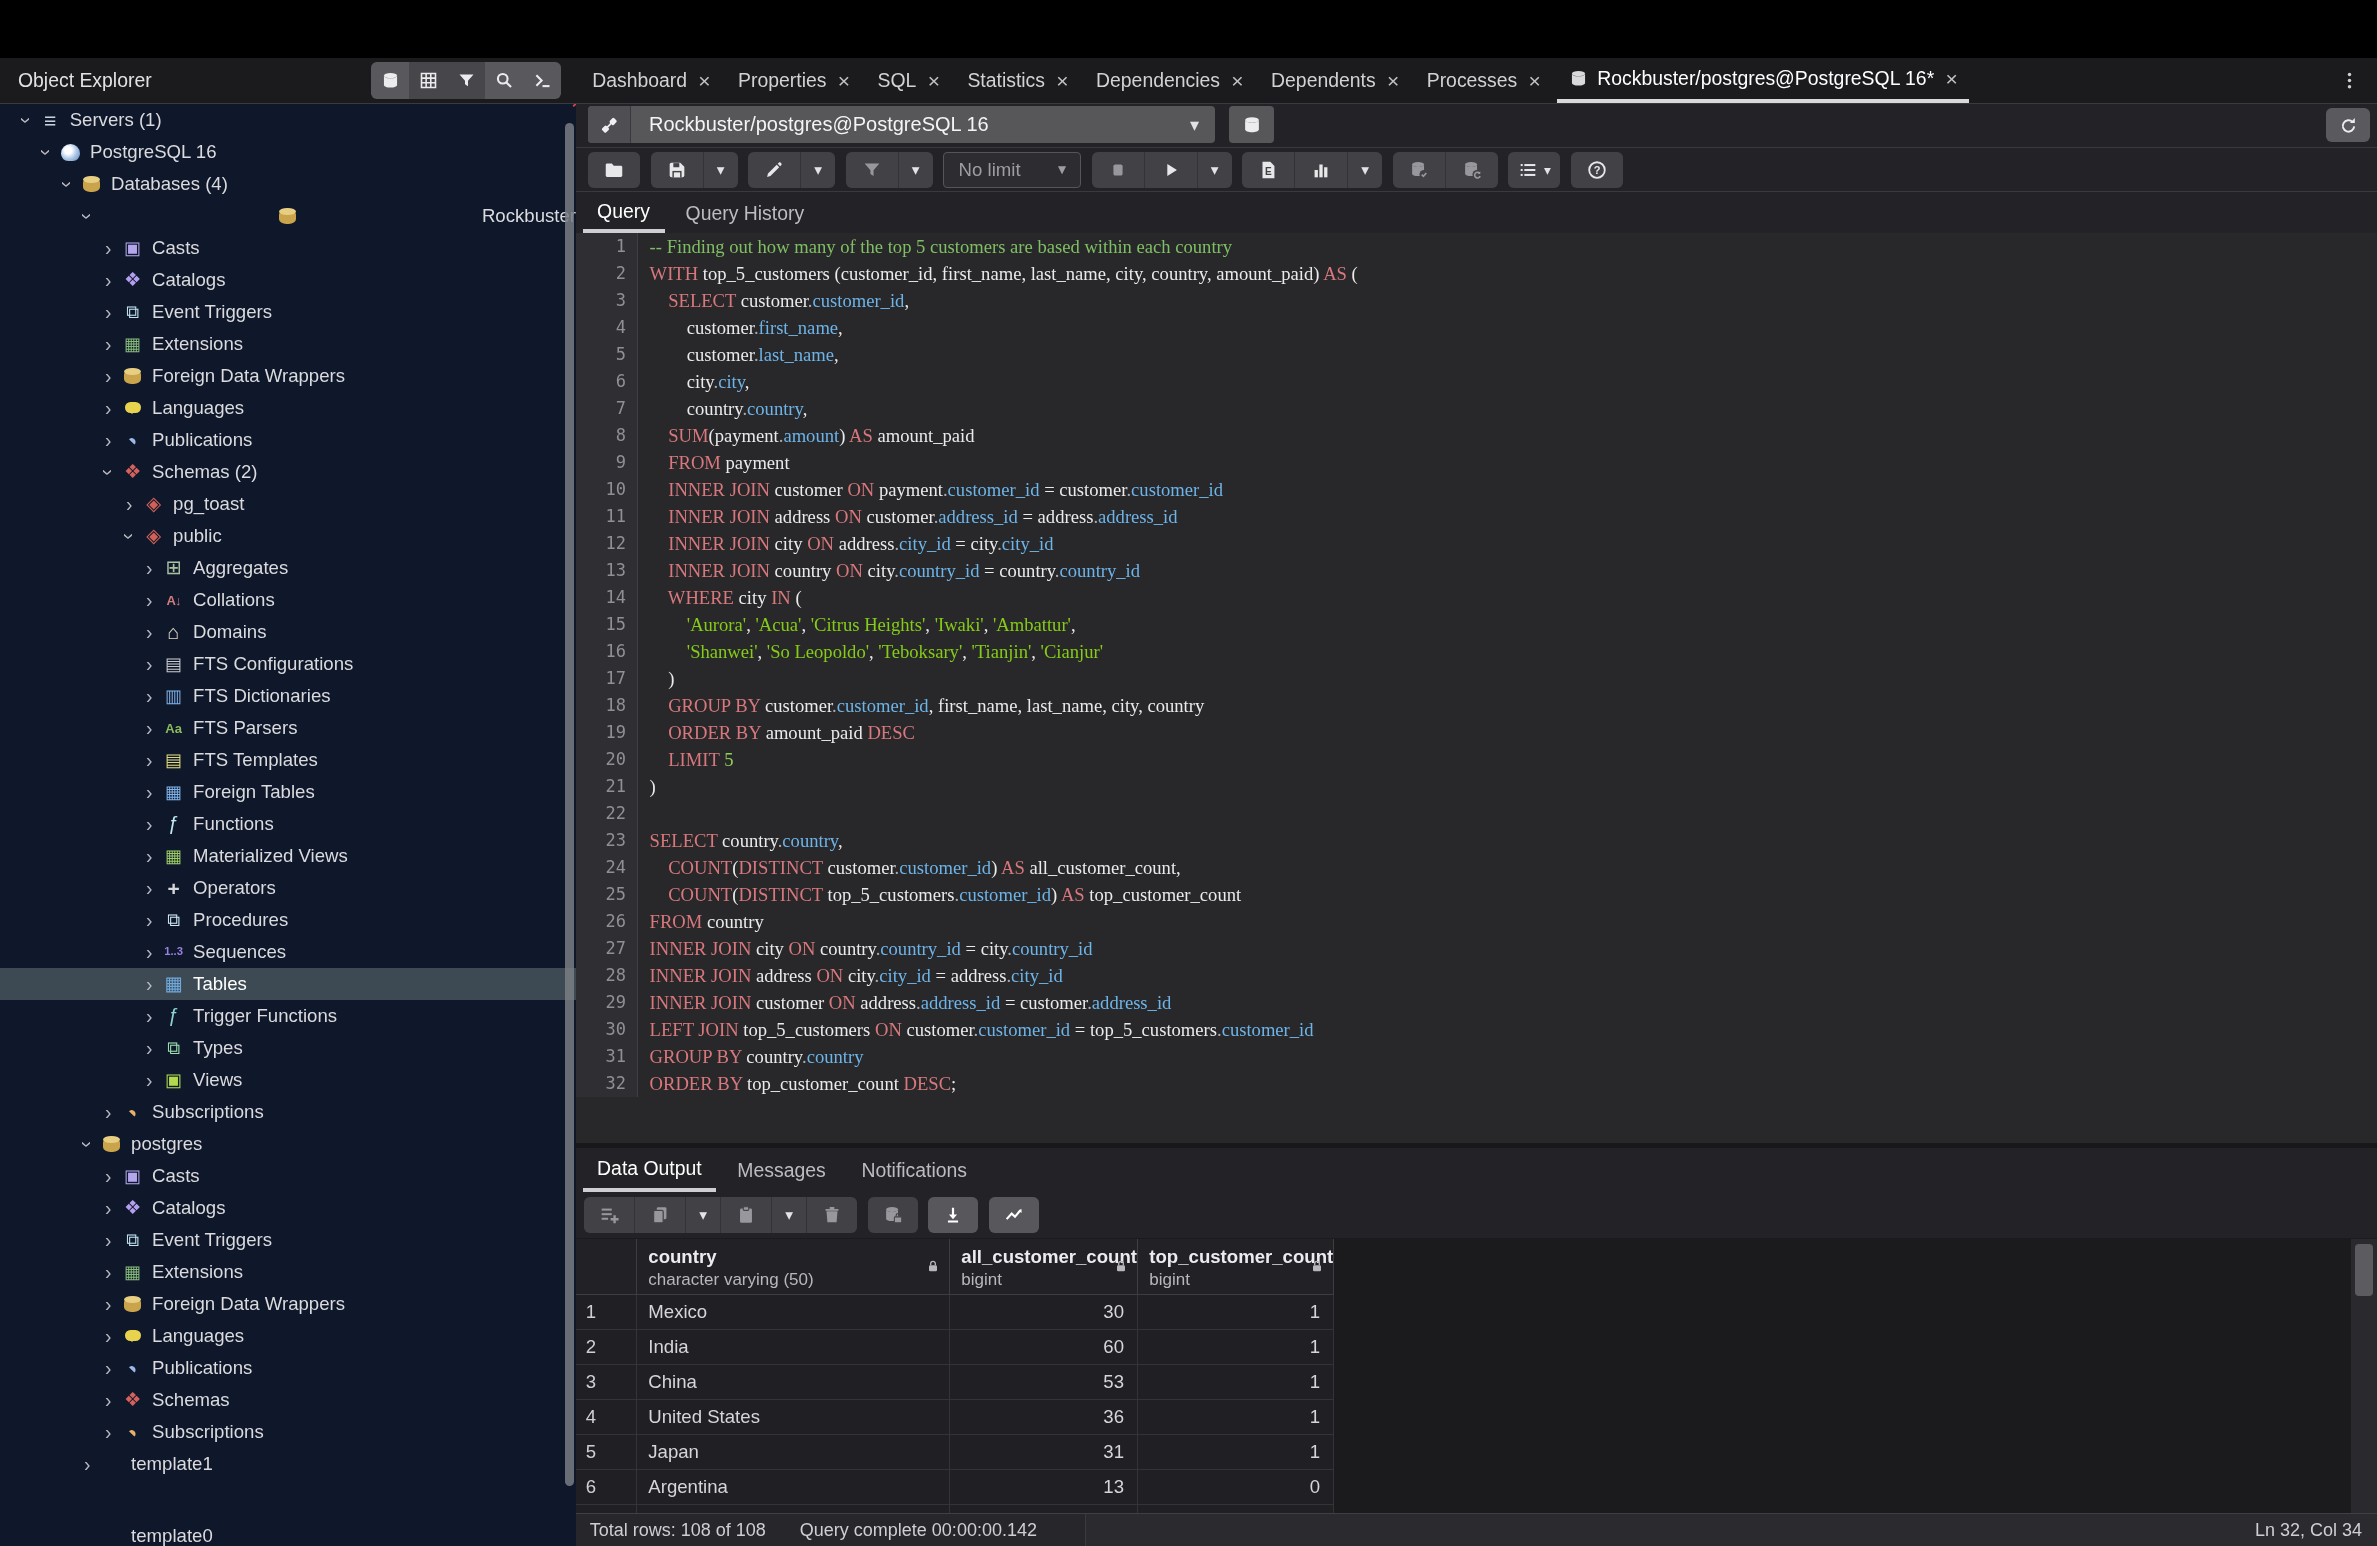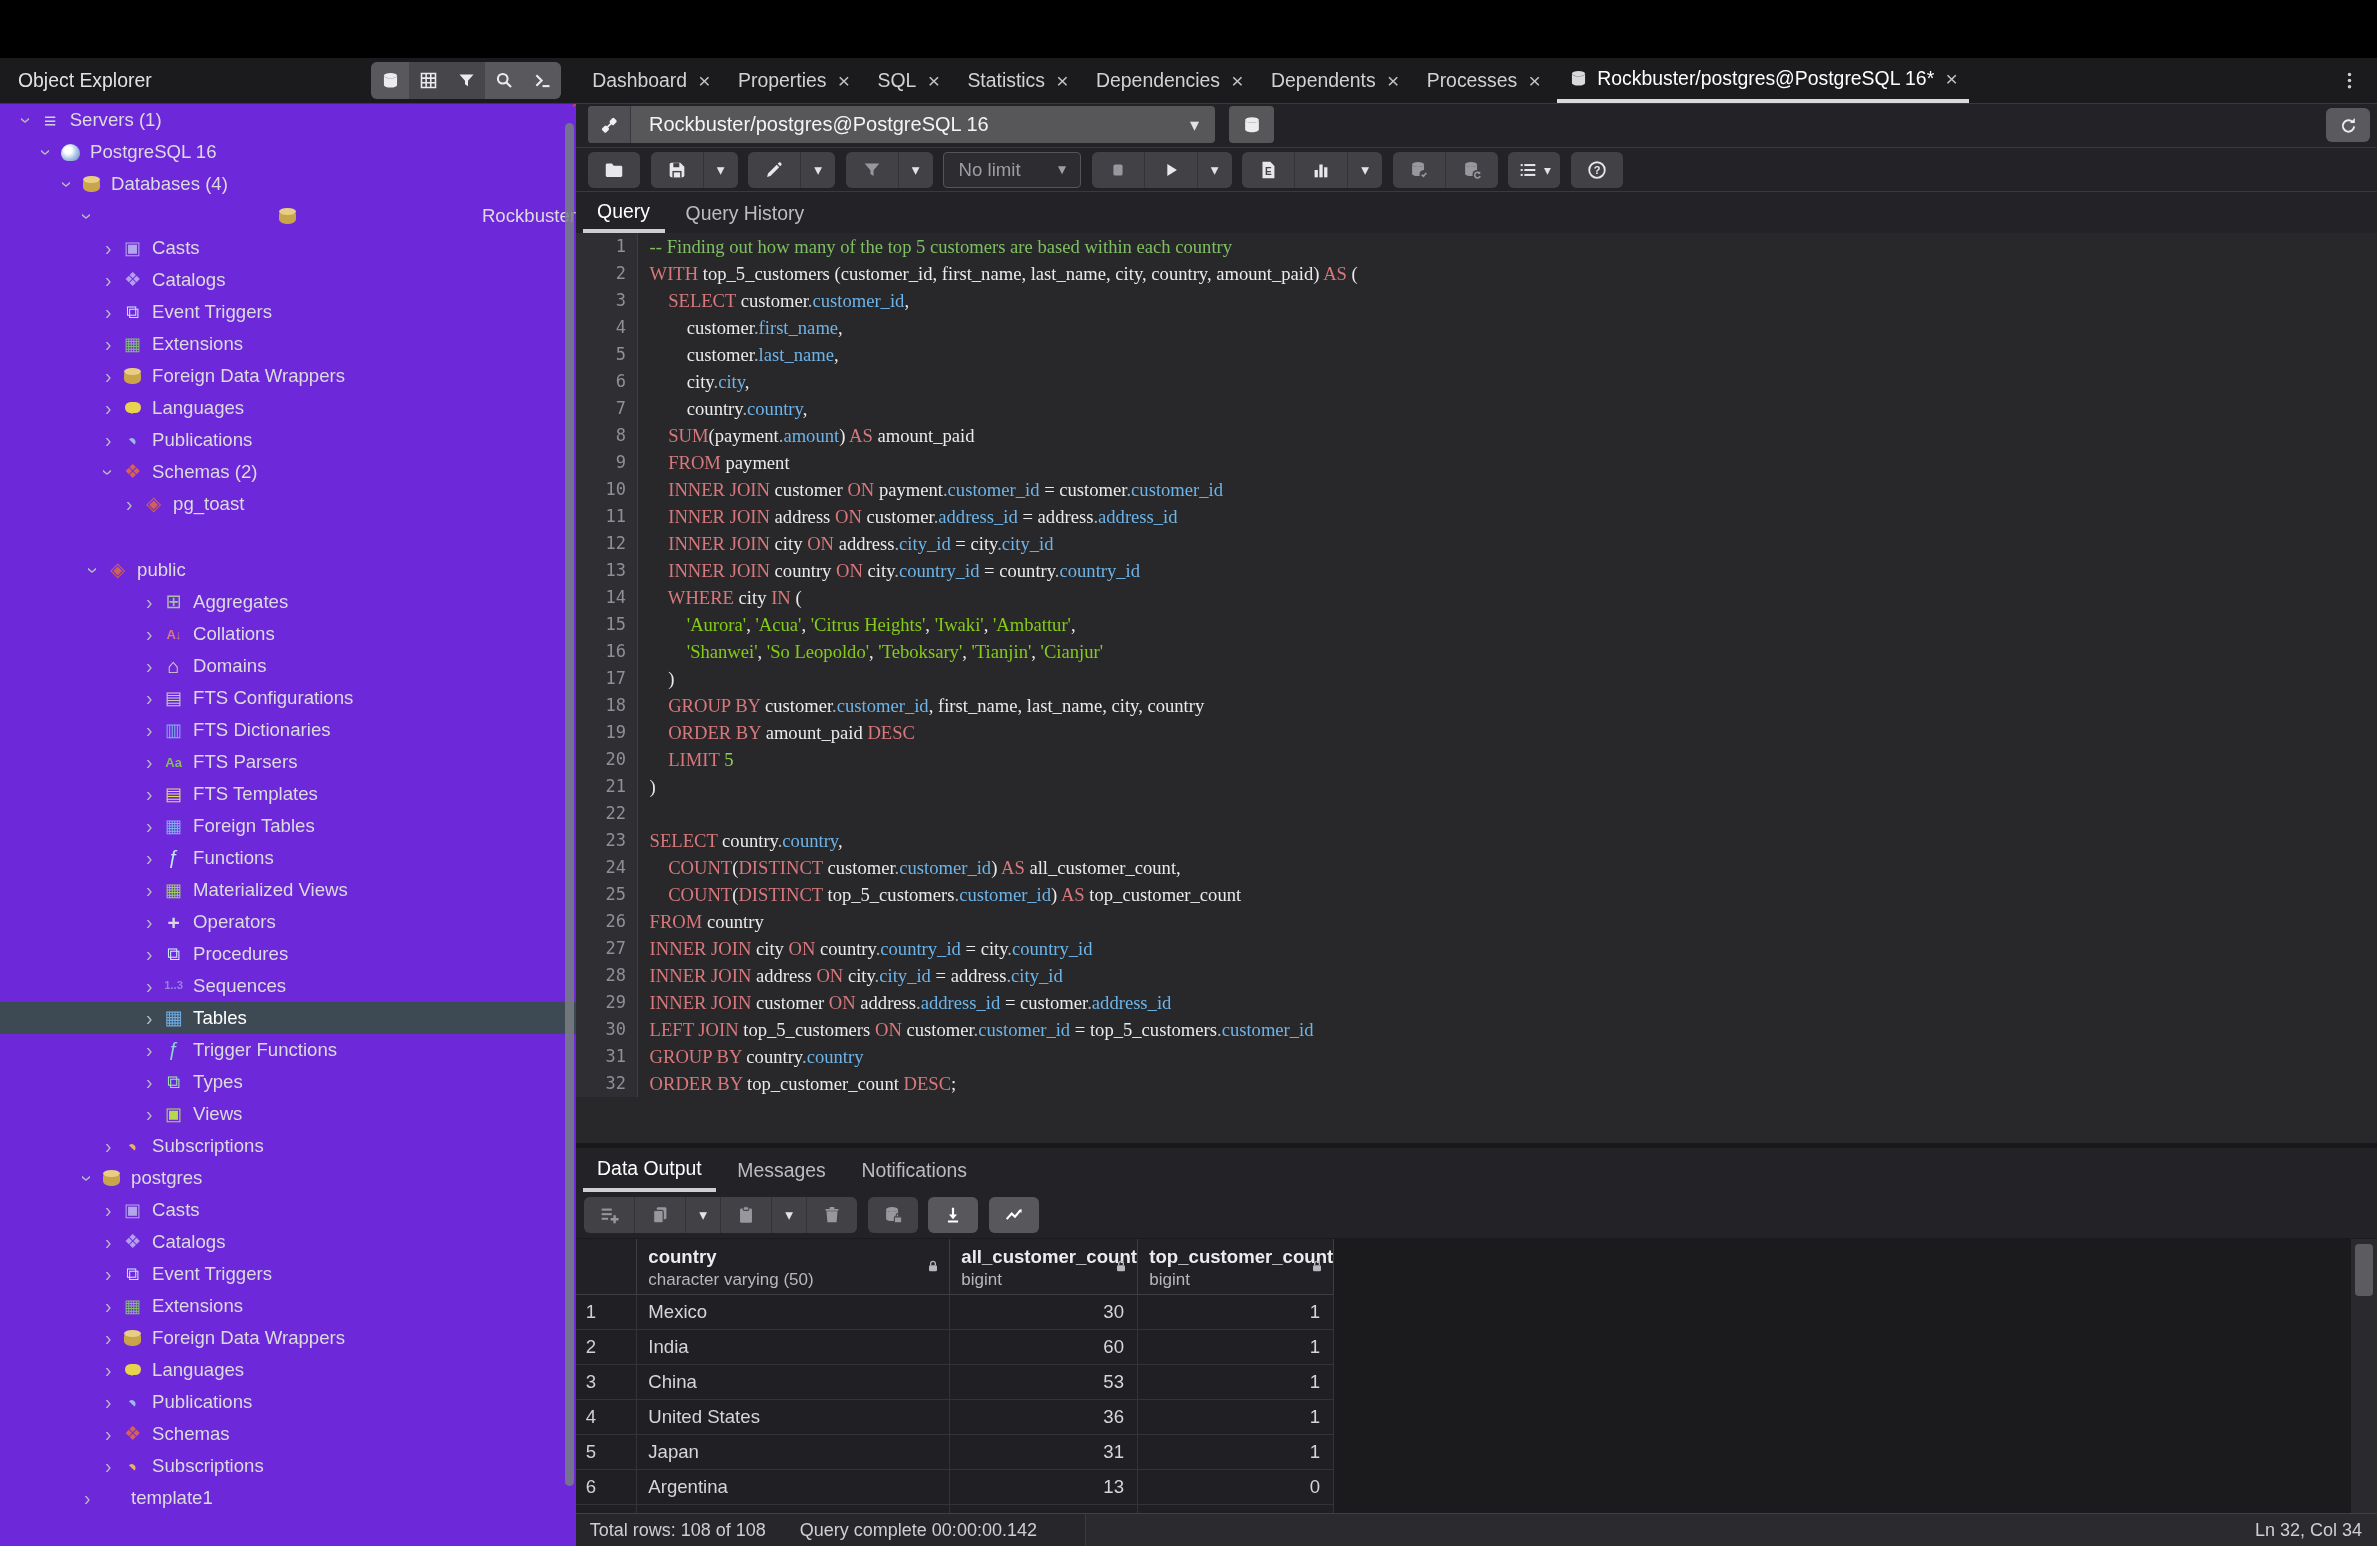--- a/index.html
+++ b/index.html
@@ -18,21 +18,21 @@
   .oebtn svg{width:21px;height:21px;color:#ececee;}
   
   #tabbar{position:absolute;left:576px;top:0;width:1802px;height:45px;display:flex;align-items:stretch;}
   .mtab{display:flex;align-items:center;padding:0 11.3px;margin-left:4.9px;font-size:19.4px;color:#d2d2d5;cursor:pointer;}
   .mtab .close{margin-left:11.3px;font-size:21px;color:#c2c2c6;line-height:1;}
   .mtab.active{color:#fff;border-bottom:4px solid #d9d9db;}
   .mtab .ticon{width:21px;height:21px;margin-right:8px;color:#d9d9db;}
   #kebab{position:absolute;right:11.3px;top:6.5px;width:32px;height:32px;display:flex;align-items:center;justify-content:center;color:#cfcfd2;}
   #kebab svg{width:21px;height:21px;}
   
-  #sidebar{left:0;top:104px;width:576px;height:1442px;background:#6d28d9;border-right:0.8px solid #36363a;overflow:hidden;}
+  #sidebar{left:0;top:104px;width:576px;height:1442px;background:#0f172a;border-right:0.8px solid #36363a;overflow:hidden;}
   .trow{height:32px;display:flex;align-items:center;font-size:18.6px;color:#dbdbde;white-space:nowrap;}
   .trow.sel{background:#3d4a54;color:#fff;}
   .arr{width:22.6px;display:inline-flex;justify-content:center;color:#b9b9bf;font-size:19.4px;flex:none;}
   .arr.exp{transform:rotate(90deg);}
   .tico{width:26px;flex:none;display:inline-flex;justify-content:center;align-items:center;margin-right:6.5px;}
   #sb-thumb{position:absolute;right:2.4px;top:19.4px;width:9px;height:1363px;border-radius:4.9px;background:#797e84;opacity:.85;}
   
   .ti{display:inline-flex;align-items:center;justify-content:center;font-style:normal;}
   .ti::before{font-size:18px;line-height:1;}
   .ti-server::before{content:"≡";color:#c9d2dc;font-size:21px;font-weight:bold;}
@@ -311,21 +311,21 @@
           </span>
           <span>Schemas (2)</span>
         </div>
         <div class="trow" style="padding-left: 118px;">
           <span class="arr">›</span>
           <span class="tico">
             <i class="ti ti-schema"></i>
           </span>
           <span>pg_toast</span>
         </div>
-        <div class="trow" style="padding-left: 82px; margin-top: 34px;">
+        <div class="trow" style="padding-left: 118px;">
           <span class="arr exp">›</span>
           <span class="tico">
             <i class="ti ti-schema"></i>
           </span>
           <span>public</span>
         </div>
         <div class="trow" style="padding-left: 138px;">
           <span class="arr">›</span>
           <span class="tico">
             <i class="ti ti-agg"></i>

